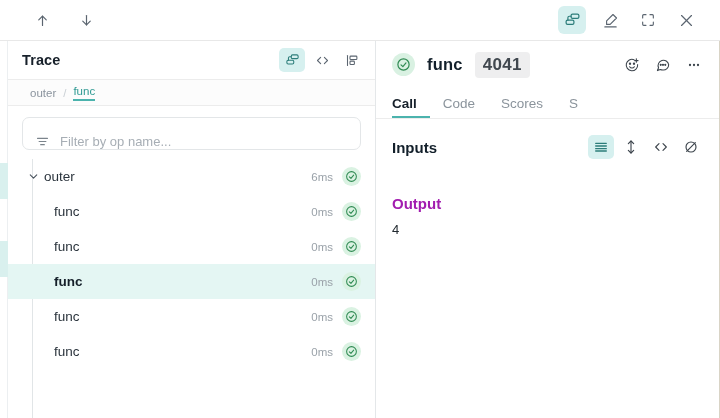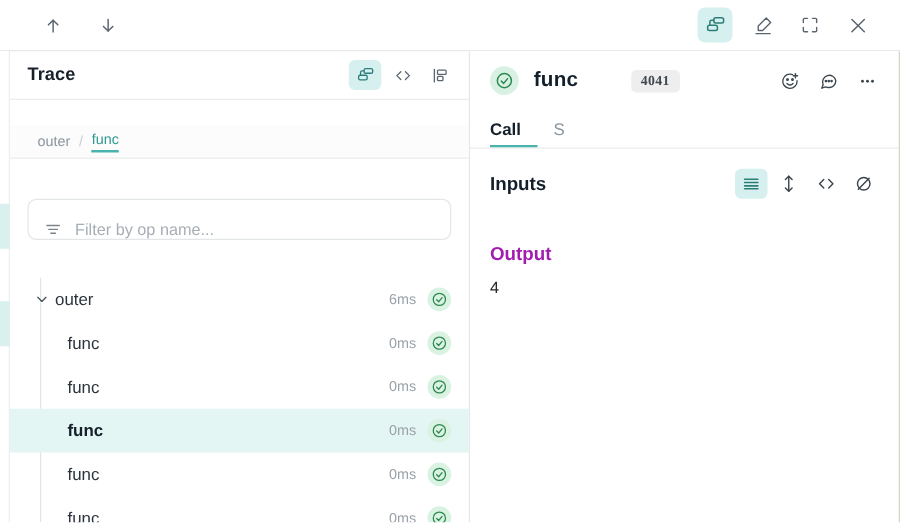--- a/index.html
+++ b/index.html
@@ -39,21 +39,21 @@
     border-right: 1px solid #eceff1;
     position: relative;
   }
   .minimap .seg { position: absolute; left: 0; width: 8px; background: #d9f0ee; }
 
   
   .left {
     width: 368px; flex: 0 0 368px;
     border-right: 1px solid #e4e7e9;
     display: flex; flex-direction: column;
-    background: #fff; min-height: 0; gap: 21px;
+    background: #fff; min-height: 0;
   }
   .trace-head {
     height: 39px; flex: 0 0 39px;
     display: flex; align-items: center;
     padding: 0 10px 0 14px;
     border-bottom: 1px solid #ececec;
   }
   .trace-title { font-size: 14.5px; font-weight: 700; color: #17202a; letter-spacing: .1px; }
   .trace-head-icons { margin-left: auto; display: flex; align-items: center; gap: 4px; }
   .trace-head-icons .ibtn { width: 26px; height: 24px; border-radius: 5px; }
@@ -111,22 +111,22 @@
     padding: 0 14px 0 16px;
   }
   .dh-status {
     width: 23px; height: 23px; border-radius: 50%;
     background: #d9f1e2; display: flex; align-items: center; justify-content: center;
     color: #2f8a52; flex: 0 0 23px;
   }
   .dh-title { font-size: 16.5px; font-weight: 700; color: #13202b; letter-spacing: .2px; }
   .dh-badge {
     background: #eeeeef; color: #41484f; border-radius: 4px;
-    font-family: Liberation Serif, serif; font-size: 11px; font-weight: 700;
-    padding: 3px 8px; letter-spacing: .3px; margin-left: 30px;
+    font-family: Liberation Sans, sans-serif; font-size: 17px; font-weight: 700;
+    padding: 3px 8px; letter-spacing: .3px; margin-left: 0;
   }
   .dh-icons { margin-left: auto; display: flex; align-items: center; gap: 7px; }
   .dh-icons .ibtn { width: 24px; height: 24px; color: #3c444c; }
 
   .tabs {
     height: 31px; flex: 0 0 31px;
     display: flex; align-items: flex-end; gap: 0;
     padding: 0 0 0 16px;
     border-bottom: 1px solid #ececec;
     overflow: hidden;
@@ -379,20 +379,22 @@
                 <circle cx="6" cy="12" r="1.7"></circle>
                 <circle cx="12" cy="12" r="1.7"></circle>
                 <circle cx="18" cy="12" r="1.7"></circle>
               </svg>
           </div>
         </div>
       </div>
 
       <div class="tabs">
         <div class="tab active">Call</div>
+        <div class="tab">Code</div>
+        <div class="tab">Scores</div>
         <div class="tab">S</div>
       </div>
 
       <div class="section-head">
         <span class="section-title">Inputs</span>
         <div class="section-icons">
           <div class="ibtn active">
             <svg width="16" height="16" viewBox="0 0 24 24" fill="none" stroke="currentColor" stroke-width="1.9" stroke-linecap="round">
                 <line x1="4" y1="6.5" x2="20" y2="6.5"></line>
                 <line x1="4" y1="10.5" x2="20" y2="10.5"></line>

